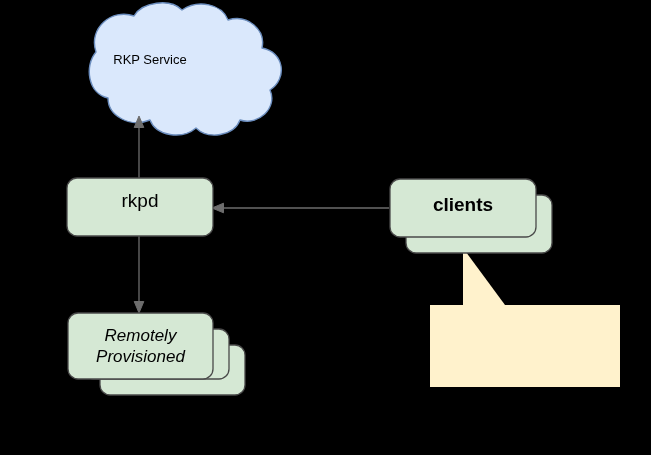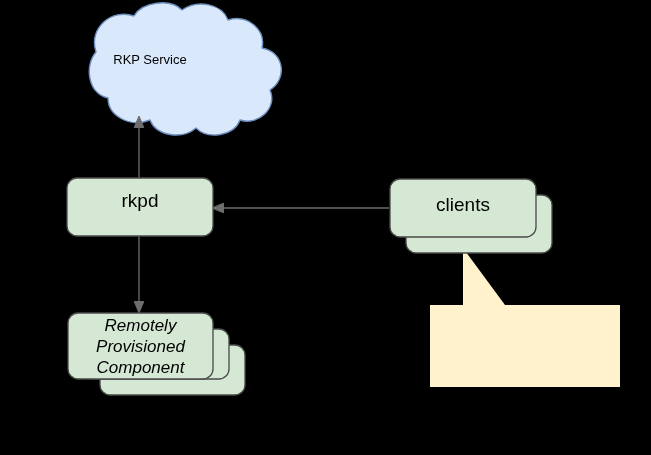--- a/index.html
+++ b/index.html
@@ -55,20 +55,21 @@
     line-height: 21px;
     flex-direction: column;
     font-style: italic;
   }
   #clients-label {
     left: 390px;
     top: 179px;
     width: 146px;
     height: 51px;
     font-size: 19px;
+    font-weight: bold;
   }
   #callout-text {
     left: 434px;
     top: 315px;
     width: 180px;
     height: 62px;
     display: block;
     font-size: 15px;
     line-height: 20.5px;
     text-align: left;
@@ -140,21 +141,20 @@
 
   </svg>
 
   <div class="node-label" id="cloud-label">RKP Service</div>
 
   <div class="node-label" id="rkpd-label">rkpd</div>
 
   <div class="node-label" id="rpc-label">
     <span>Remotely</span>
     <span>Provisioned</span>
-    <span>Component</span>
   </div>
 
   <div class="node-label" id="clients-label">clients</div>
 
   <div id="callout-text">
     <div>keystore2 and Identity</div>
     <div>Credentials are now</div>
     <div>clients of rkpd</div>
   </div>
 

